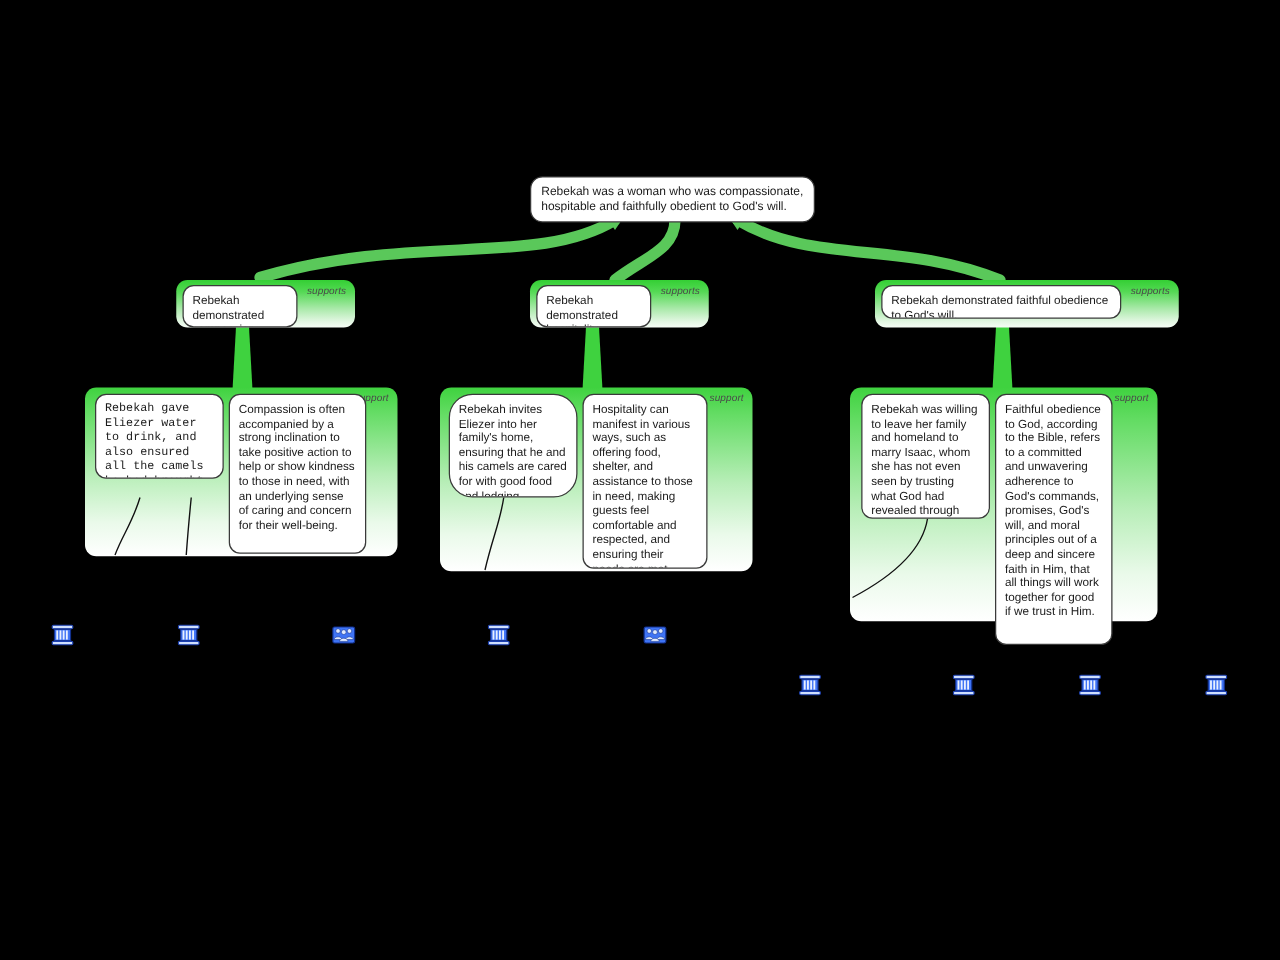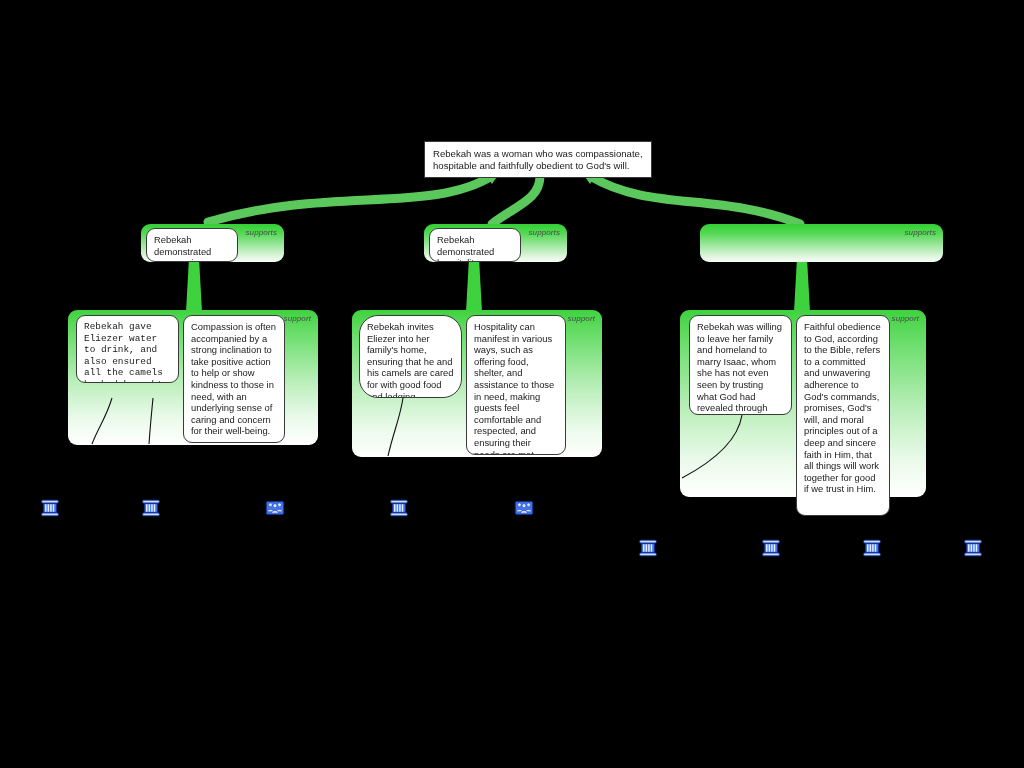--- a/index.html
+++ b/index.html
@@ -38,21 +38,21 @@
     border:1.4px solid #3a3a3a;
     border-radius:9px;
     box-sizing:border-box;
     padding:5px 7px 4px 7px;
     font-size:9.4px;
     line-height:11.6px;
     color:#1a1a1a;
     overflow:hidden;
   }
   .card.root{
-    border-radius:0;
+    border-radius:10px;
     font-size:9.6px;line-height:12px;
     padding:6px 8px;
   }
 
   
   .icon{
     position:absolute;z-index:4;width:22px;height:22px;
   }
   .icon svg{display:block;width:22px;height:22px;}
 </style>
@@ -91,21 +91,21 @@
   <div class="card" style="left:146px;top:228px;width:92px;height:34px;z-index:5;">
     <span>Rebekah demonstrated compassion.</span>
   </div>
 
   <div class="panel" style="left:68px;top:310px;width:250px;height:135px;">
     <span class="panel-label">support</span>
   </div>
   <div class="card" style="left:76px;top:315px;width:103px;height:68px;z-index:5;font-family:Liberation Mono, monospace;">
     <span>Rebekah gave Eliezer water to drink, and also ensured all the camels he had brought were given water to drink.</span>
   </div>
-  <div class="card" style="left:183px;top:315px;width:102px;height:128px;z-index:5;">
+  <div class="card" style="left:183px;top:315px;width:110px;height:128px;z-index:5;">
     <span>Compassion is often accompanied by a strong inclination to take positive action to help or show kindness to those in need, with an underlying sense of caring and concern for their well-being.</span>
   </div>
 
   <div class="panel lvl2" style="left:424px;top:224px;width:143px;height:38px;">
     <span class="panel-label">supports</span>
   </div>
   <div class="card" style="left:429px;top:228px;width:92px;height:34px;z-index:5;">
     <span>Rebekah demonstrated hospitality.</span>
   </div>
 
@@ -114,20 +114,23 @@
   </div>
   <div class="card" style="left:359px;top:315px;width:103px;height:83px;z-index:5;border-radius:19px;">
     <span>Rebekah invites Eliezer into her family's home, ensuring that he and his camels are cared for with good food and lodging.</span>
   </div>
   <div class="card" style="left:466px;top:315px;width:100px;height:140px;z-index:5;">
     <span>Hospitality can manifest in various ways, such as offering food, shelter, and assistance to those in need, making guests feel comfortable and respected, and ensuring their needs are met.</span>
   </div>
 
   <div class="panel lvl2" style="left:700px;top:224px;width:243px;height:38px;">
     <span class="panel-label">supports</span>
+  </div>
+  <div class="card" style="left:705px;top:228px;width:192px;height:27px;z-index:5;">
+    <span>Rebekah demonstrated faithful obedience to God's will.</span>
   </div>
 
   <div class="panel" style="left:680px;top:310px;width:246px;height:187px;">
     <span class="panel-label">support</span>
   </div>
   <div class="card" style="left:689px;top:315px;width:103px;height:100px;z-index:5;">
     <span>Rebekah was willing to leave her family and homeland to marry Isaac, whom she has not even seen by trusting what God had revealed through Eliezer.</span>
   </div>
   <div class="card" style="left:796px;top:315px;width:94px;height:201px;z-index:5;">
     <span>Faithful obedience to God, according to the Bible, refers to a committed and unwavering adherence to God's commands, promises, God's will, and moral principles out of a deep and sincere faith in Him, that all things will work together for good if we trust in Him.</span>

